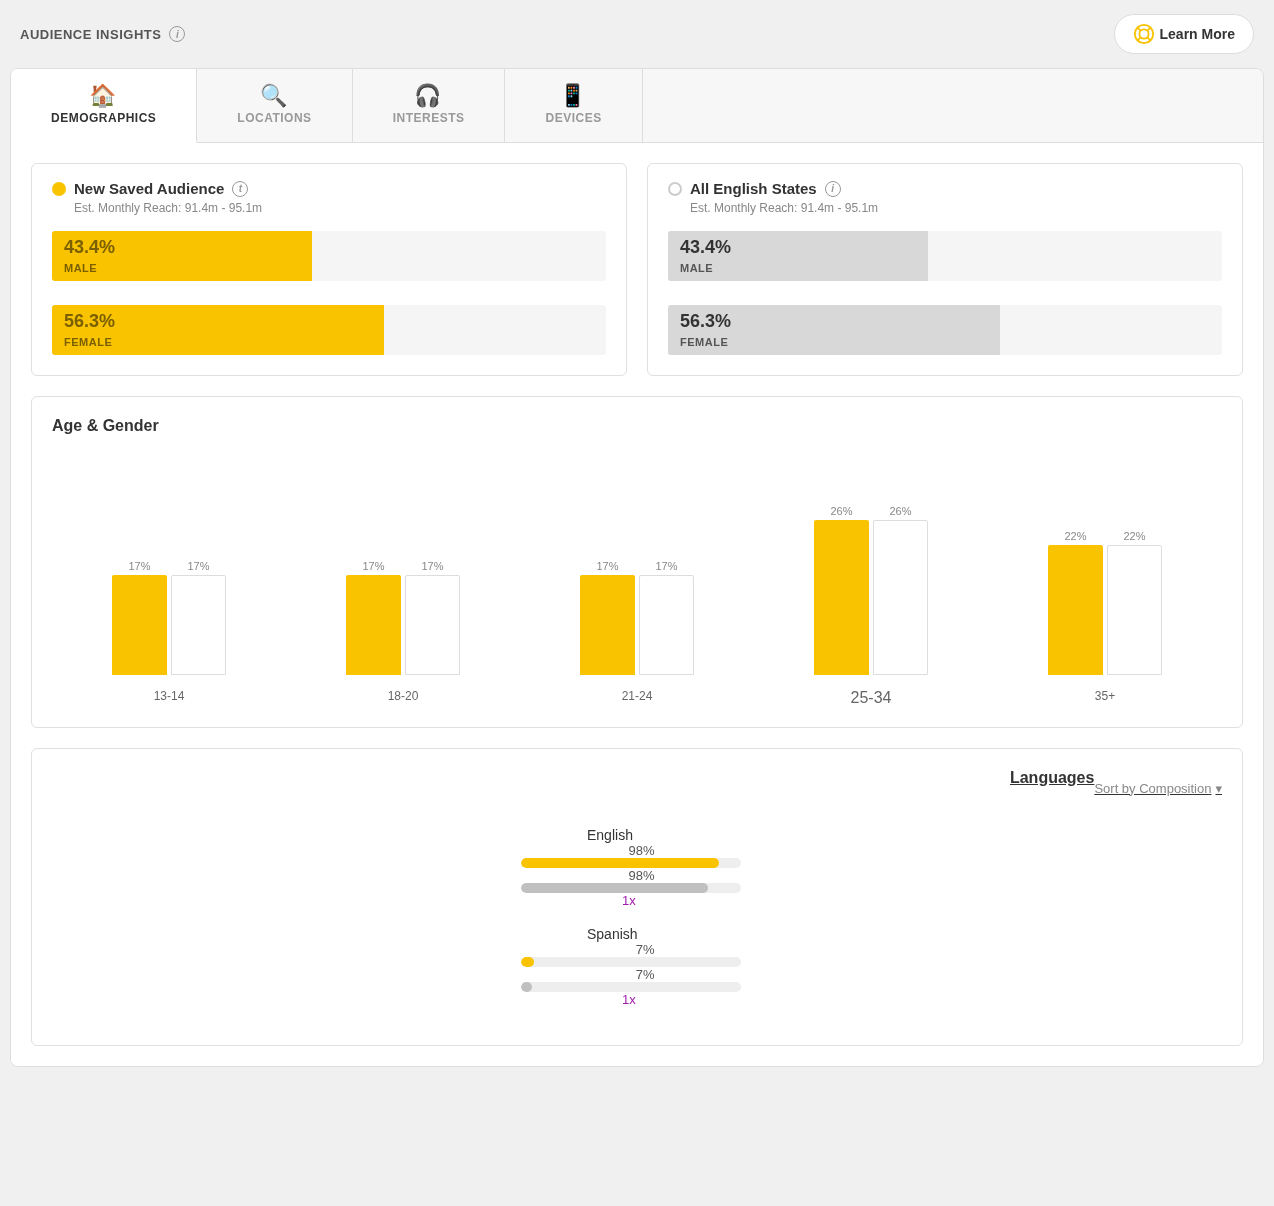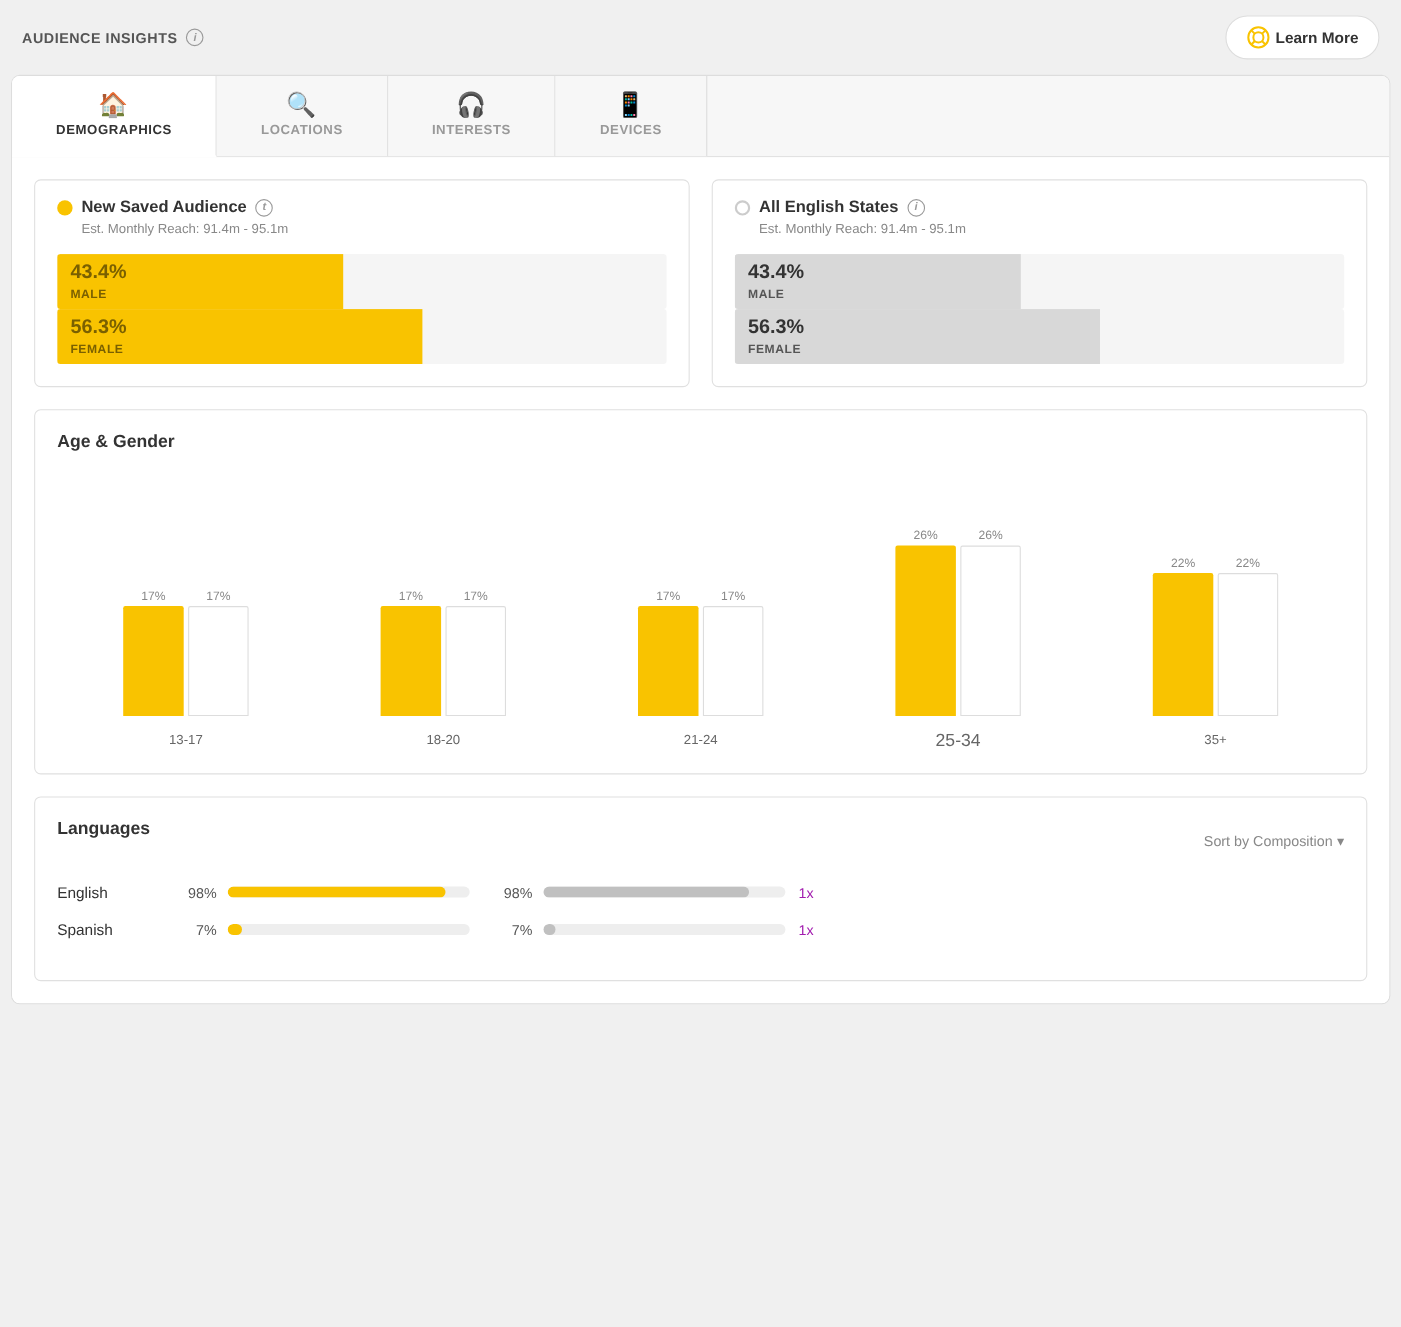--- a/index.html
+++ b/index.html
@@ -141,21 +141,21 @@
       font-size: 12px;
       color: #888;
       margin-left: 22px;
       margin-bottom: 16px;
     }
 
     
     .gender-bars {
       display: flex;
       flex-direction: column;
-      gap: 0;
+      gap: 24px;
     }
     .gender-bar-row {
       display: flex;
       flex-direction: column;
       gap: 2px;
     }
     .bar-container {
       width: 100%;
       height: 50px;
       background: #f5f5f5;
@@ -239,37 +239,39 @@
     }
 
     
     .languages-section {
       border: 1px solid #e0e0e0;
       border-radius: 6px;
       padding: 20px;
     }
     .languages-header {
       display: flex;
-      justify-content: space-between;
+      justify-content: flex-end;
       align-items: center;
       margin-bottom: 20px;
+      text-decoration: underline;
     }
     .sort-by {
       font-size: 13px;
       color: #888;
       display: flex;
       align-items: center;
       gap: 4px;
       cursor: pointer;
     }
     .language-row {
       display: flex;
       align-items: center;
       margin-bottom: 18px;
       gap: 0;
+      flex-direction: column;
     }
     .lang-name {
       width: 100px;
       font-size: 14px;
       color: #333;
     }
     .lang-pct-left {
       width: 45px;
       font-size: 13px;
       color: #555;
@@ -478,21 +480,21 @@
                 <div class="chart-bar yellow" style="height: 130px;"></div>
               </div>
               <div class="bar-wrapper">
                 <div class="bar-pct">22%</div>
                 <div class="chart-bar white-outline" style="height: 130px;"></div>
               </div>
             </div>
           </div>
         </div>
       <div style="display:flex; margin-top:6px;" id="age-labels-row">
-      <div style="flex: 1 1 0%; text-align: center; font-size: 12px; color: rgb(102, 102, 102); padding-top: 8px;">13-17</div>
+      <div style="flex: 1 1 0%; text-align: center; font-size: 12px; color: rgb(102, 102, 102); padding-top: 8px;">13-14</div>
           <div style="flex: 1 1 0%; text-align: center; font-size: 12px; color: rgb(102, 102, 102); padding-top: 8px;">18-20</div>
           <div style="flex: 1 1 0%; text-align: center; font-size: 12px; color: rgb(102, 102, 102); padding-top: 8px;">21-24</div>
           <div style="flex: 1 1 0%; text-align: center; font-size: 16px; color: rgb(102, 102, 102); padding-top: 8px;">25-34</div>
           <div style="flex: 1 1 0%; text-align: center; font-size: 12px; color: rgb(102, 102, 102); padding-top: 8px;">35+</div>
         </div>
     </div>
 
     <div class="languages-section">
       <div class="languages-header">
         <span class="section-title">Languages</span>

